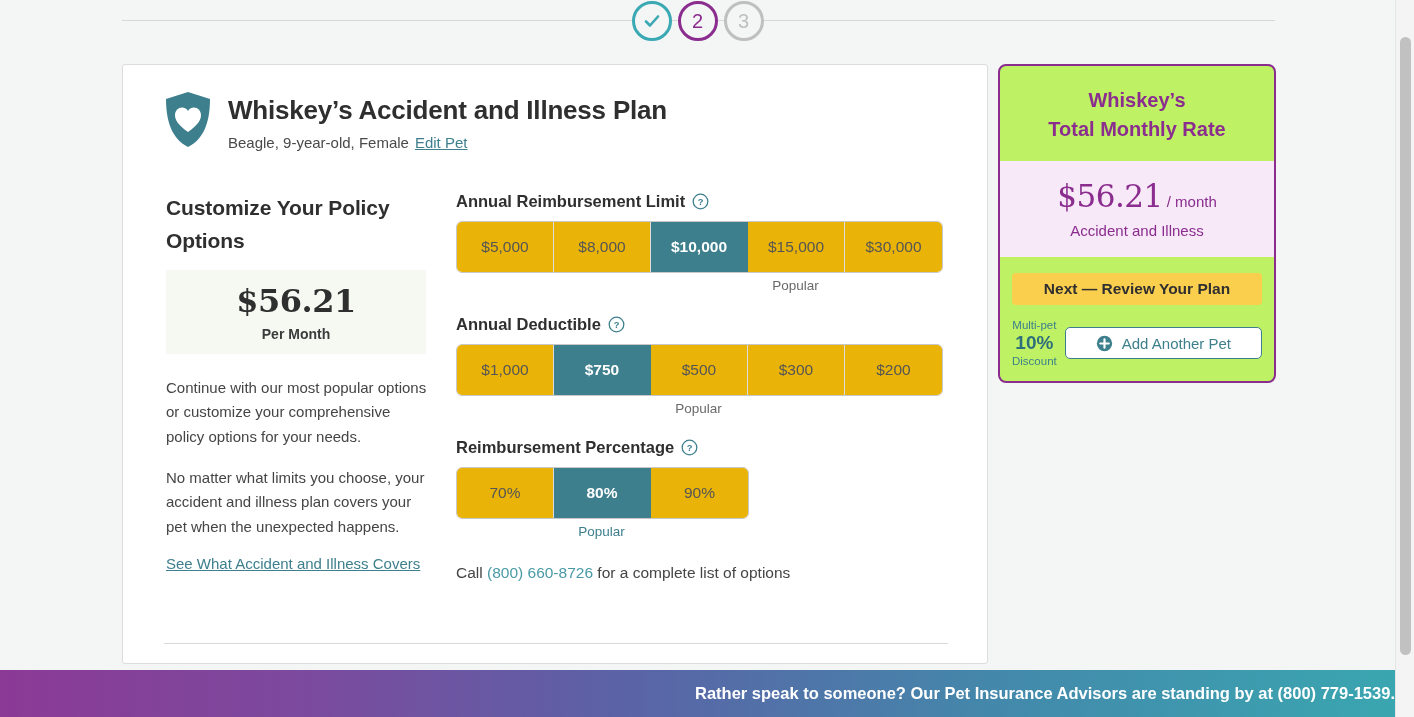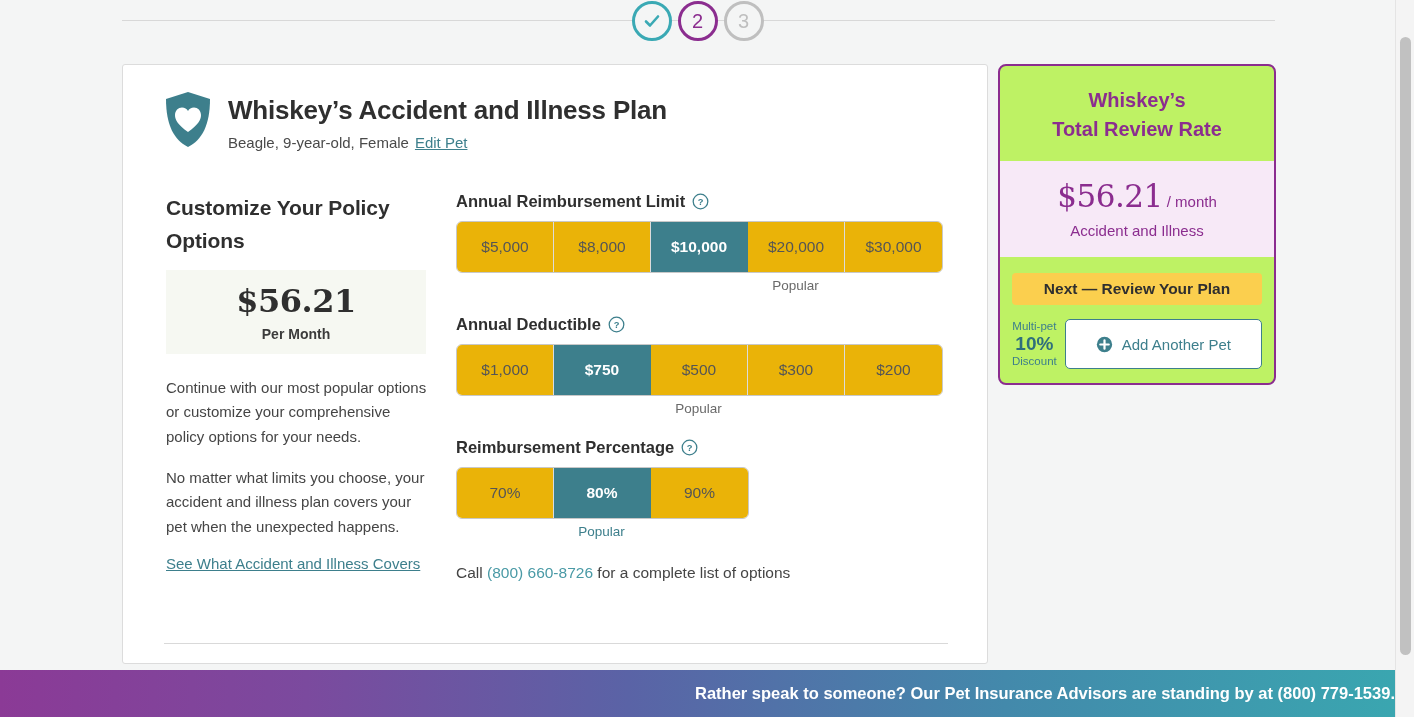--- a/index.html
+++ b/index.html
@@ -137,21 +137,21 @@
     display: block; width: 100%; height: 32px; background: #fbcf4e;
     border: none; border-radius: 4px; font-family: "Liberation Sans", sans-serif;
     font-size: 15.5px; font-weight: bold; color: #2f2f2f; cursor: pointer;
   }
   .addpet-row { margin-top: 14px; display: flex; align-items: center; gap: 8px; }
   .multi-pet { text-align: center; line-height: 1.1; flex: none; }
   .multi-pet .mp-top { font-size: 11.5px; color: #3d7f8c; }
   .multi-pet .mp-mid { font-size: 19px; font-weight: bold; color: #2f6f7c; margin: 1px 0; }
   .multi-pet .mp-bot { font-size: 11.5px; color: #3d7f8c; }
   .addpet-btn {
-    flex: 1; height: 50px; background: #fff; border: 1px solid #3d7f8c;
+    flex: 1; height: 32px; background: #fff; border: 1px solid #3d7f8c;
     border-radius: 5px; display: flex; align-items: center; justify-content: center;
     gap: 9px; font-size: 15px; color: #3d7f8c; cursor: pointer;
     font-family: "Liberation Sans", sans-serif;
   }
   .plus-icon { width: 17px; height: 17px; flex: none; display: block; }
 
   
   .banner {
     position: absolute; left: 0; bottom: 0; width: 1395px; height: 47px;
     background: linear-gradient(90deg, #8b3a96 0%, #7b4a9e 22%, #5a63a6 45%, #4389ab 72%, #3aa6b0 100%);
@@ -225,21 +225,21 @@
           <span>Annual Reimbursement Limit</span>
           <svg class="help-icon" viewBox="0 0 20 20">
             <circle cx="10" cy="10" r="8.6" fill="none" stroke="#3d7f8c" stroke-width="1.5"></circle>
             <text x="10" y="14.2" text-anchor="middle" font-size="11" font-family="Liberation Sans, sans-serif" fill="#3d7f8c">?</text>
           </svg>
         </div>
         <div class="seg">
           <div class="seg-item">$5,000</div>
           <div class="seg-item">$8,000</div>
           <div class="seg-item selected">$10,000</div>
-          <div class="seg-item">$20,000</div>
+          <div class="seg-item">$15,000</div>
           <div class="seg-item">$30,000</div>
         </div>
         <div class="popular-row">
           <div class="popular-cell"></div>
           <div class="popular-cell"></div>
           <div class="popular-cell"></div>
           <div class="popular-cell show">Popular</div>
           <div class="popular-cell"></div>
         </div>
       </div>
@@ -294,21 +294,21 @@
         <span>for a complete list of options</span>
       </div>
     </div>
 
     <div class="card-divider"></div>
   </div>
 
   <div class="summary">
     <div class="summary-head">
       <div class="line">Whiskey’s</div>
-      <div class="line">Total Review Rate</div>
+      <div class="line">Total Monthly Rate</div>
     </div>
     <div class="summary-price">
       <div class="amt-row">
         <span class="amt">$56.21</span>
         <span class="per">/ month</span>
       </div>
       <div class="sub">Accident and Illness</div>
     </div>
     <div class="summary-actions">
       <button class="next-btn">Next — Review Your Plan</button>

